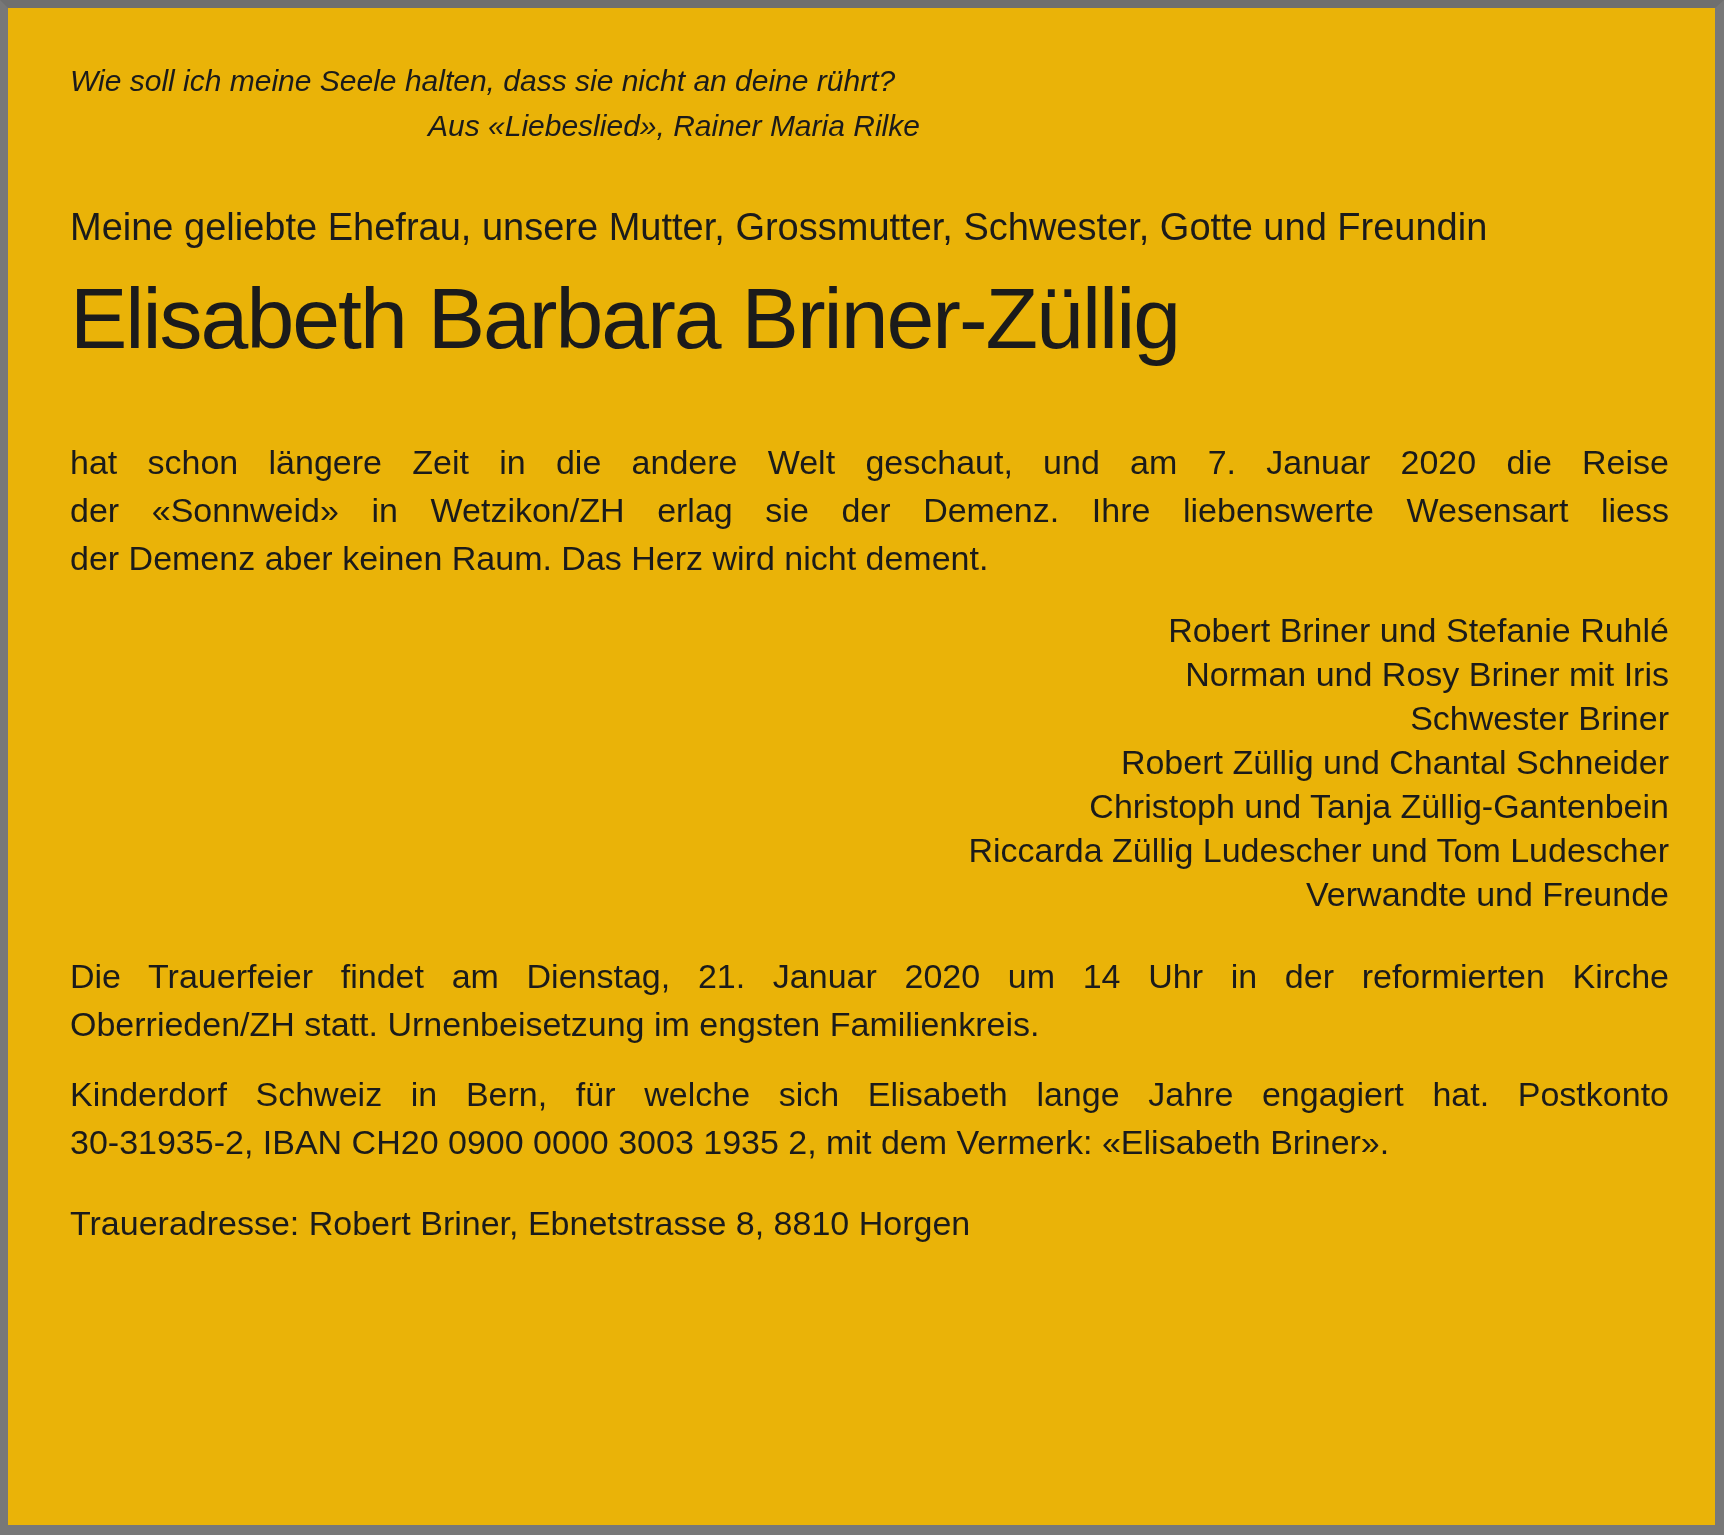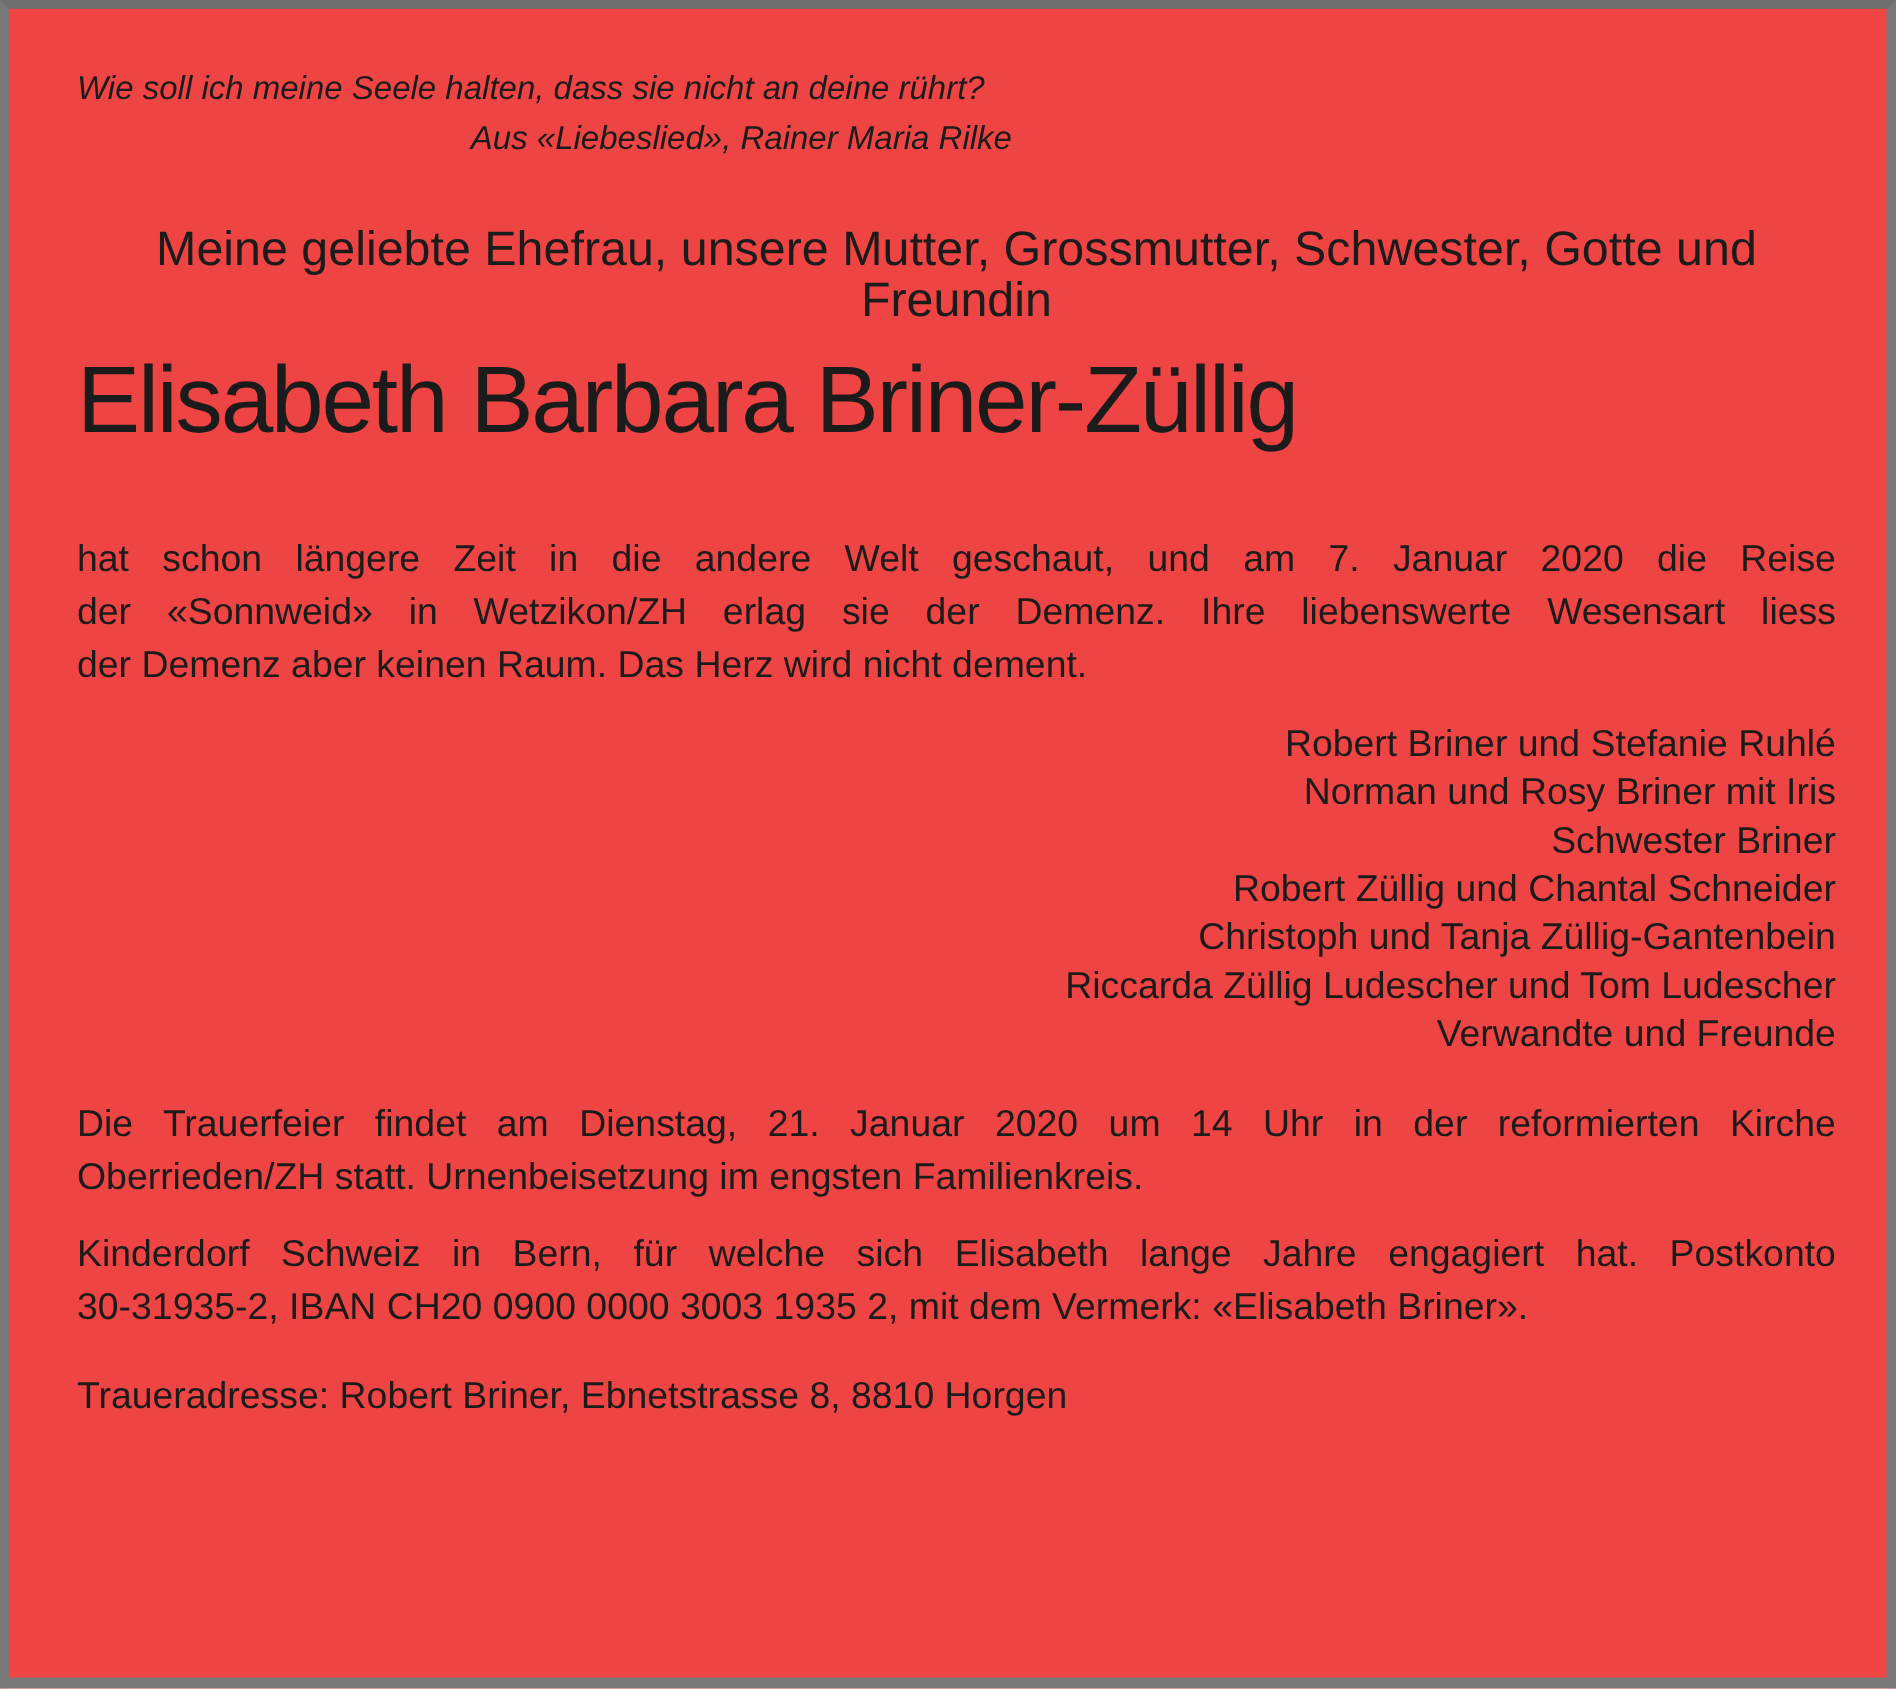--- a/index.html
+++ b/index.html
@@ -8,39 +8,38 @@
     background: #ffffff;
   }
   .sheet {
     box-sizing: border-box;
     width: 1724px;
     height: 1535px;
     border-top: 8px solid #6f6f6f;
     border-left: 8px solid #787878;
     border-right: 9px solid #787878;
     border-bottom: 10px solid #787878;
-    background: #ef4444;
+    background: #eab308;
     padding: 50px 46px 0 62px;
     font-family: "Liberation Sans", sans-serif;
     color: #1b1b1b;
     overflow: hidden;
   }
   .quote-block {
     font-style: italic;
     font-size: 30px;
     line-height: 45px;
   }
   .quote-attr {
     margin-left: 358px;
   }
   .intro {
     margin-top: 56px;
-    font-size: 44px;
+    font-size: 38px;
     line-height: 46px;
-    text-align: center;
   }
   .title {
     margin-top: 18px;
     font-size: 86px;
     line-height: 100px;
     letter-spacing: -2px;
     text-align: left;
     font-weight: normal;
   }
   .dates {

